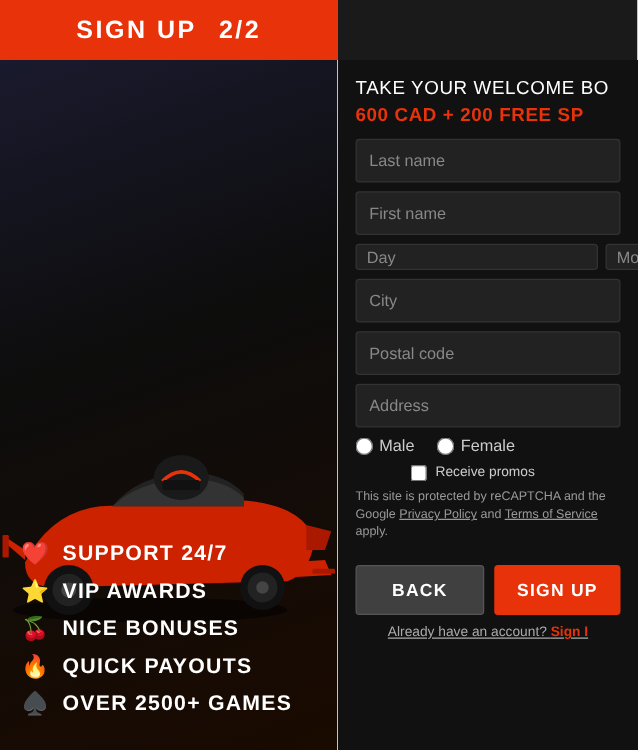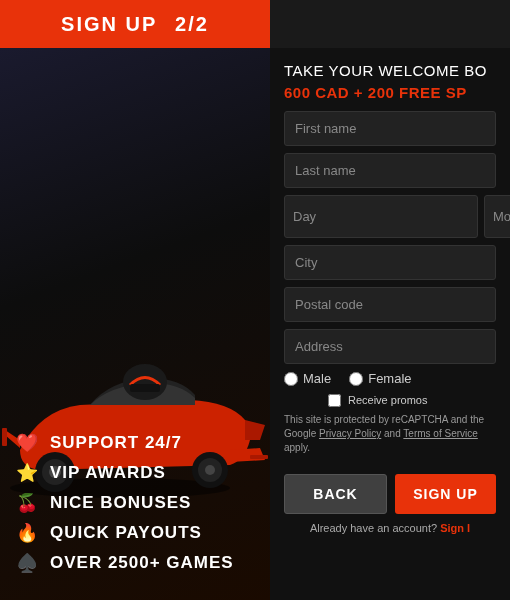--- a/index.html
+++ b/index.html
@@ -132,21 +132,21 @@
       display: flex;
       gap: 6px;
       margin-bottom: 7px;
     }
     .date-input {
       flex: 1;
       background: #222;
       border: 1px solid #333;
       color: #aaa;
       font-size: 13px;
-      padding: 13px 8px;
+      padding: 2px 8px;
       border-radius: 3px;
       outline: none;
     }
     .date-input::placeholder { color: #888; }
 
     .radio-row {
       display: flex;
       gap: 18px;
       align-items: center;
       margin-bottom: 7px;
@@ -226,20 +226,21 @@
       padding: 11px;
       border-radius: 3px;
       cursor: pointer;
       letter-spacing: 1px;
     }
 
     .signin-text {
       color: #aaa;
       font-size: 11px;
       text-align: center;
+      text-decoration: underline;
     }
     .signin-text a {
       color: #e8320a;
       text-decoration: none;
       font-weight: bold;
     }
   </style>
 </head>
 <body>
 
@@ -309,22 +310,22 @@
       <span class="feature-icon">♠️</span>
       <span class="feature-label">OVER 2500+ GAMES</span>
     </div>
       </div>
   </div>
 
   <div class="right-panel">
     <div class="welcome-title">TAKE YOUR WELCOME BO</div>
     <div class="welcome-bonus">600 CAD + 200 FREE SP</div>
 
+    <input class="form-input" type="text" placeholder="Last name" style="">
     <input class="form-input" type="text" placeholder="First name" style="">
-    <input class="form-input" type="text" placeholder="Last name" style="">
 
     <div class="date-row">
       <input class="date-input" type="text" placeholder="Day" style="">
       <input class="date-input" type="text" placeholder="Month" style="">
 
     </div>
 
     <input class="form-input" type="text" placeholder="City" style="">
     <input class="form-input" type="text" placeholder="Postal code" style="">
     <input class="form-input" type="text" placeholder="Address" style="">

